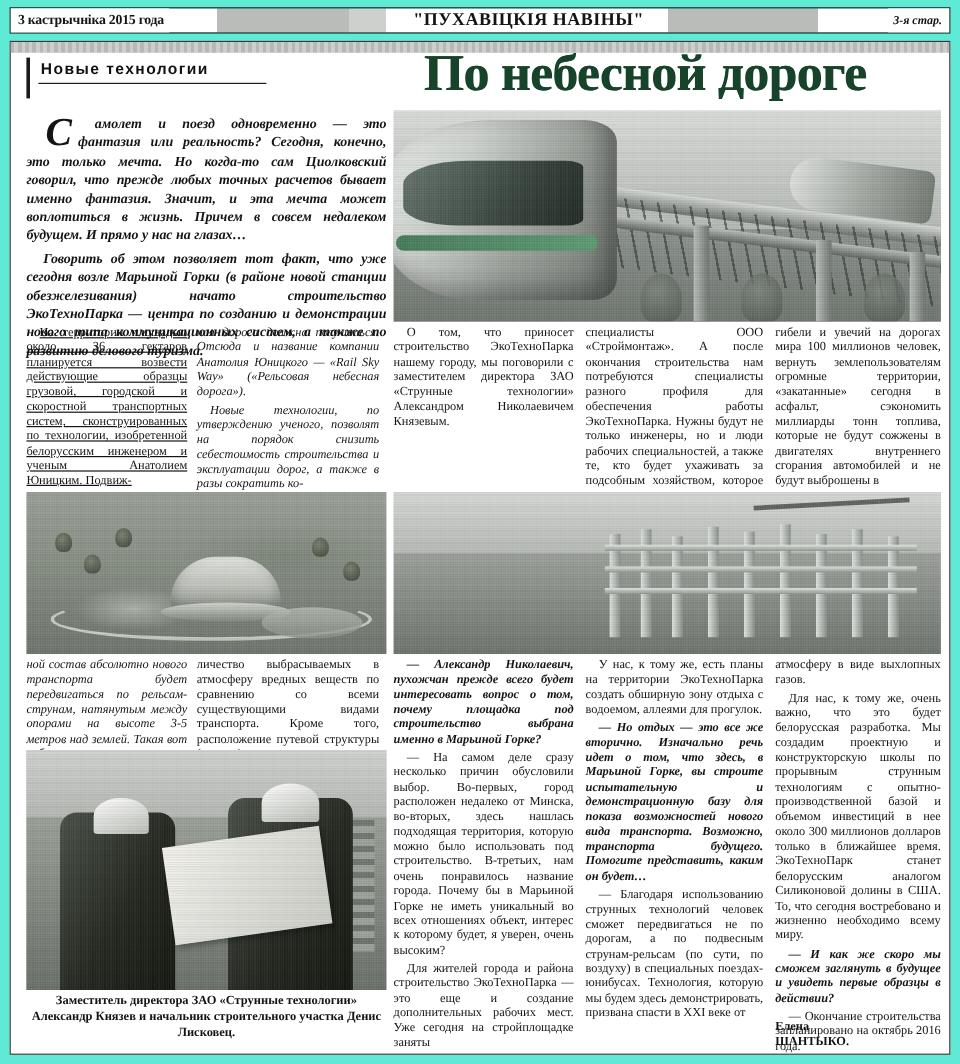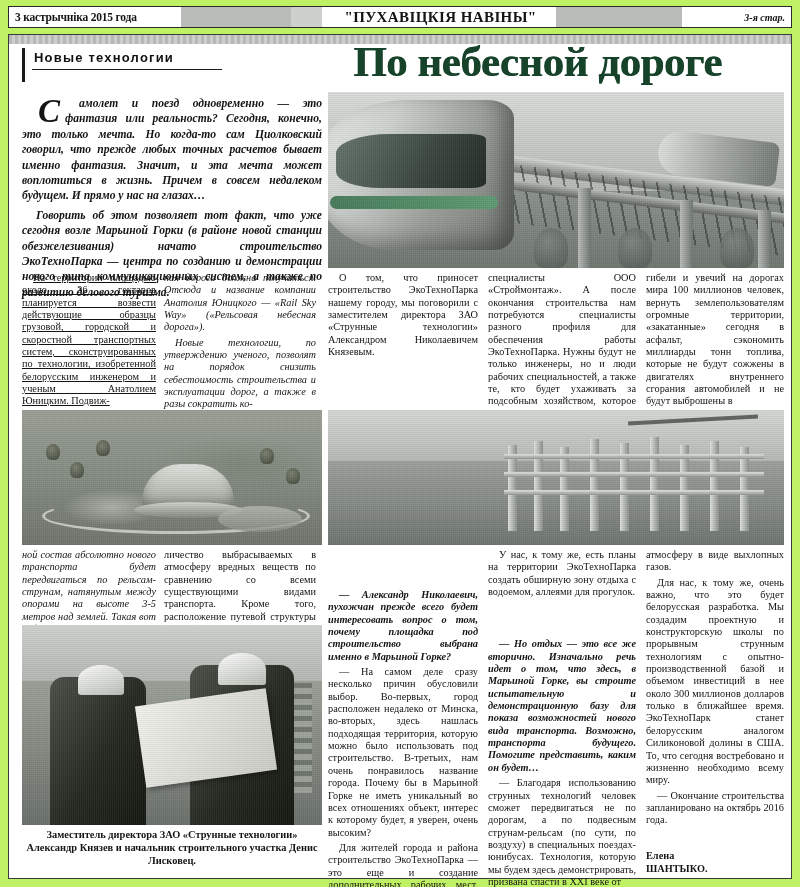--- a/index.html
+++ b/index.html
@@ -4,21 +4,21 @@
 <style>
   html,body{margin:0;padding:0;}
   body{
     width:800px;height:887px;overflow:hidden;
     background:#fdfdfb;
     font-family:"Liberation Serif", serif;
     color:#141414;
   }
   .page{
     position:relative;width:800px;height:887px;
-    background:#bef264;
+    background:#5eead4;
     padding:0;box-sizing:border-box;
   }
 
   
   .masthead{
     position:absolute;left:8px;top:6px;width:784px;height:22px;
     border:1px solid #2a2a2a;
     background:linear-gradient(90deg,#ffffff 0 22%,#b9bcb8 22% 36%,#cdd0cc 36% 40%,#ffffff 40% 70%,#b9bcb8 70% 86%,#ffffff 86% 100%);
     display:flex;align-items:center;box-sizing:border-box;
   }
@@ -171,21 +171,21 @@
     font-family:"Liberation Sans",sans-serif;font-weight:bold;font-style:italic;
     font-size:12.6px;line-height:1.2;padding:6px 8px;
     border:2px solid #2c6b3f;
   }
 
   
   .col{position:absolute;font-size:10.3px;line-height:1.2;text-align:justify;
        font-family:"Liberation Serif",serif;}
   .col p{margin:0 0 3px 0;text-indent:11px;}
   .col p.noind{text-indent:0;}
-  .col .q{font-style:italic;font-weight:bold;margin-top:40px;}
+  .col .q{font-style:italic;font-weight:bold;}
 
   
   #col-t1{left:22px;top:272px;width:134px;text-decoration:underline;}
   #col-t2{left:164px;top:272px;width:152px;font-style:italic;}
   #col-t3{left:328px;top:272px;width:150px;}
   #col-t4{left:488px;top:272px;width:148px;}
   #col-t5{left:646px;top:272px;width:138px;}
 
   
   #col-b1{left:22px;top:549px;width:134px;font-style:italic;}
@@ -311,20 +311,21 @@
       <p>Для жителей города и района строительство ЭкоТехноПарка — это еще и создание дополнительных рабочих мест. Уже сегодня на стройплощадке заняты</p>
     </div>
   <div class="col" id="col-b4">
       <p>У нас, к тому же, есть планы на территории ЭкоТехноПарка создать обширную зону отдыха с водоемом, аллеями для прогулок.</p>
       <p class="q">— Но отдых — это все же вторично. Изначально речь идет о том, что здесь, в Марьиной Горке, вы строите испытательную и демонстрационную базу для показа возможностей нового вида транспорта. Возможно, транспорта будущего. Помогите представить, каким он будет…</p>
       <p>— Благодаря использованию струнных технологий человек сможет передвигаться не по дорогам, а по подвесным струнам-рельсам (по сути, по воздуху) в специальных поездах-юнибусах. Технология, которую мы будем здесь демонстрировать, призвана спасти в XXI веке от</p>
     </div>
   <div class="col" id="col-b5">
       <p class="noind">атмосферу в виде выхлопных газов.</p>
       <p>Для нас, к тому же, очень важно, что это будет белорусская разработка. Мы создадим проектную и конструкторскую школы по прорывным струнным технологиям с опытно-производственной базой и объемом инвестиций в нее около 300 миллионов долларов только в ближайшее время. ЭкоТехноПарк станет белорусским аналогом Силиконовой долины в США. То, что сегодня востребовано и жизненно необходимо всему миру.</p>
+      <p class="q">— И как же скоро мы сможем заглянуть в будущее и увидеть первые образцы в действии?</p>
       <p>— Окончание строительства запланировано на октябрь 2016 года.</p>
     </div>
 
   <div class="photo" id="photo-men">
     <div class="mn-sky"></div>
     <div class="mn-bg"></div>
     <div class="mn-stack"></div>
     <div class="mn-person" style="left:28px;bottom:0;width:96px;height:148px;"></div>
     <div class="mn-person" style="left:168px;bottom:0;width:104px;height:160px;"></div>
     <div class="mn-helmet" style="left:56px;top:40px;width:46px;height:30px;"></div>

